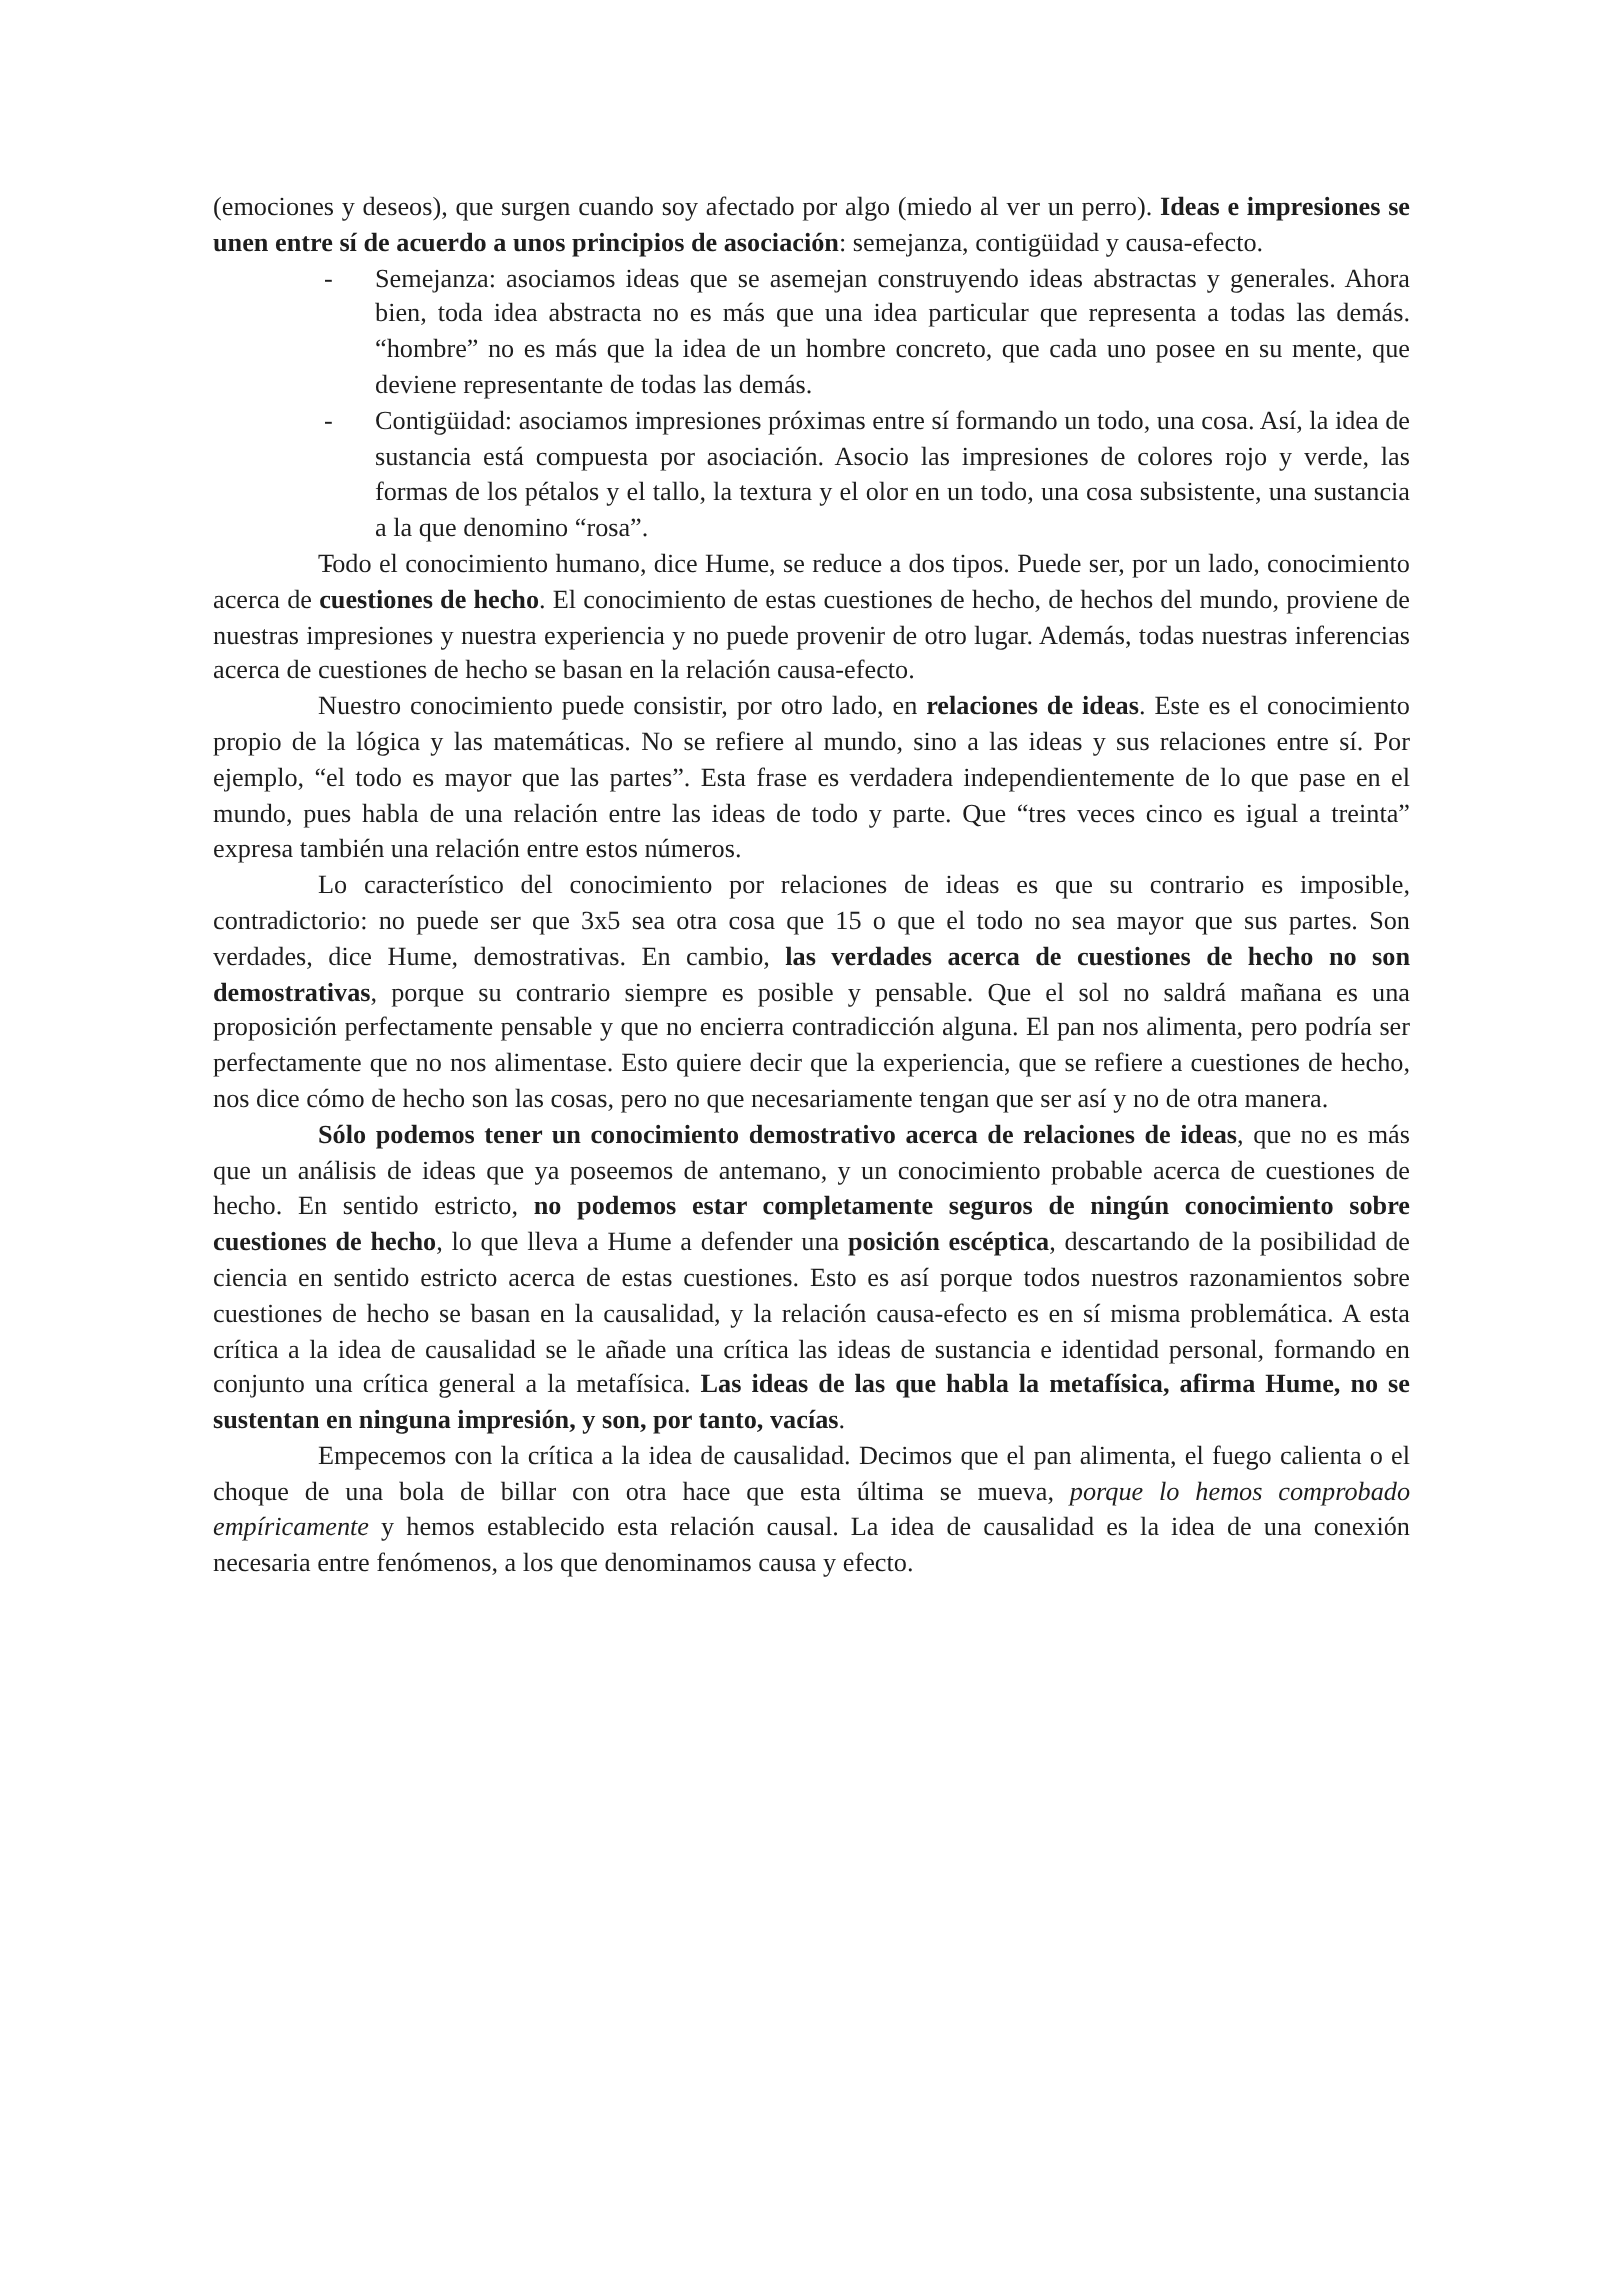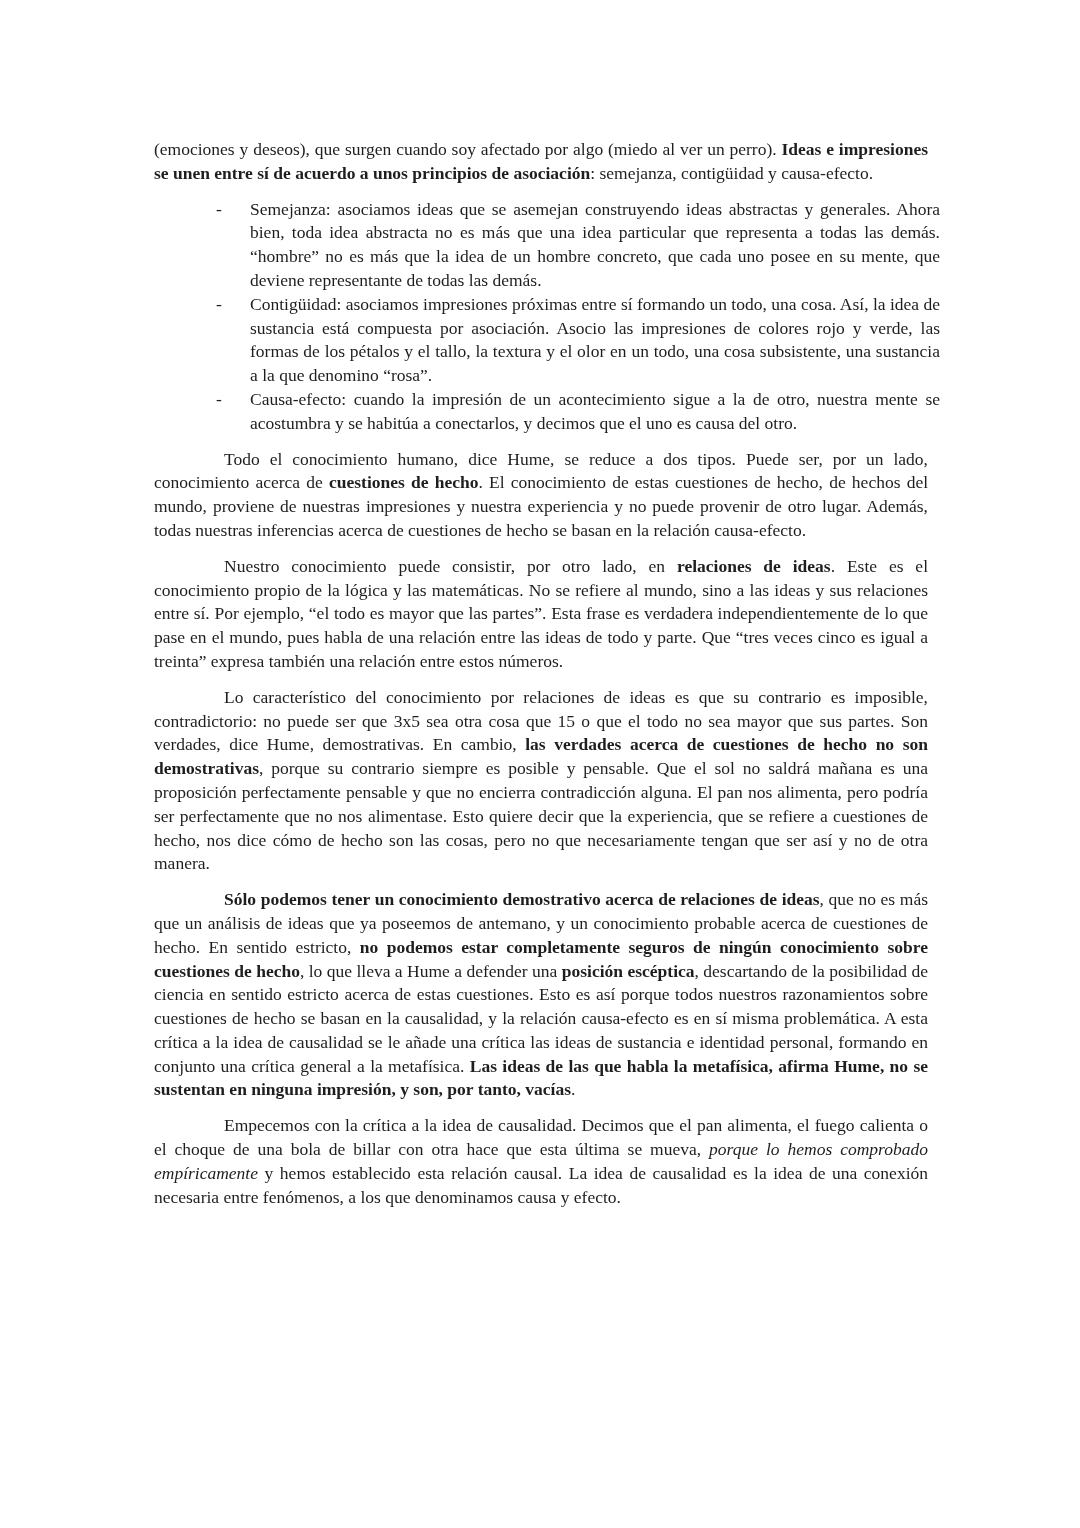--- a/index.html
+++ b/index.html
@@ -24,21 +24,21 @@
     position: absolute;
     left: 142px;
     top: 126px;
     width: 798px;
     color: #1e1e1e;
     font-size: 17.5px;
     line-height: 23.8px;
     text-align: justify;
   }
   p.para {
-    margin: 12px;
+    margin: 0;
     padding: 0;
     text-align: justify;
   }
   p.para.indent {
     text-indent: 70px;
   }
   ul.assoc-list {
     margin: 0;
     padding: 0;
     list-style: none;
@@ -68,21 +68,20 @@
       <li class="list-item">
         <span class="bullet">-</span>
         <span class="li-text"><span>Semejanza: asociamos ideas que se asemejan construyendo ideas abstractas y generales. Ahora bien, toda idea abstracta no es más que una idea particular que representa a todas las demás. “hombre” no es más que la idea de un hombre concreto, que cada uno posee en su mente, que deviene representante de todas las demás.</span></span>
       </li>
       <li class="list-item">
         <span class="bullet">-</span>
         <span class="li-text"><span>Contigüidad: asociamos impresiones próximas entre sí formando un todo, una cosa. Así, la idea de sustancia está compuesta por asociación. Asocio las impresiones de colores rojo y verde, las formas de los pétalos y el tallo, la textura y el olor en un todo, una cosa subsistente, una sustancia a la que denomino “rosa”.</span></span>
       </li>
       <li class="list-item">
         <span class="bullet">-</span>
-        <span class="li-text"><span>Causa-efecto: cuando la impresión de un acontecimiento sigue a la de otro, nuestra mente se acostumbra y se habitúa a conectarlos, y decimos que el uno es causa del otro.</span></span>
       </li>
     </ul>
 
     <p class="para indent"><span>Todo el conocimiento humano, dice Hume, se reduce a dos tipos. Puede ser, por un lado, conocimiento acerca de </span><span class="bold">cuestiones de hecho</span><span>. El conocimiento de estas cuestiones de hecho, de hechos del mundo, proviene de nuestras impresiones y nuestra experiencia y no puede provenir de otro lugar. Además, todas nuestras inferencias acerca de cuestiones de hecho se basan en la relación causa-efecto.</span></p>
 
     <p class="para indent"><span>Nuestro conocimiento puede consistir, por otro lado, en </span><span class="bold">relaciones de ideas</span><span>. Este es el conocimiento propio de la lógica y las matemáticas. No se refiere al mundo, sino a las ideas y sus relaciones entre sí. Por ejemplo, “el todo es mayor que las partes”. Esta frase es verdadera independientemente de lo que pase en el mundo, pues habla de una relación entre las ideas de todo y parte. Que “tres veces cinco es igual a treinta” expresa también una relación entre estos números.</span></p>
 
     <p class="para indent"><span>Lo característico del conocimiento por relaciones de ideas es que su contrario es imposible, contradictorio: no puede ser que 3x5 sea otra cosa que 15 o que el todo no sea mayor que sus partes. Son verdades, dice Hume, demostrativas. En cambio, </span><span class="bold">las verdades acerca de cuestiones de hecho no son demostrativas</span><span>, porque su contrario siempre es posible y pensable. Que el sol no saldrá mañana es una proposición perfectamente pensable y que no encierra contradicción alguna. El pan nos alimenta, pero podría ser perfectamente que no nos alimentase. Esto quiere decir que la experiencia, que se refiere a cuestiones de hecho, nos dice cómo de hecho son las cosas, pero no que necesariamente tengan que ser así y no de otra manera.</span></p>
 
     <p class="para indent"><span class="bold">Sólo podemos tener un conocimiento demostrativo acerca de relaciones de ideas</span><span>, que no es más que un análisis de ideas que ya poseemos de antemano, y un conocimiento probable acerca de cuestiones de hecho. En sentido estricto, </span><span class="bold">no podemos estar completamente seguros de ningún conocimiento sobre cuestiones de hecho</span><span>, lo que lleva a Hume a defender una </span><span class="bold">posición escéptica</span><span>, descartando de la posibilidad de ciencia en sentido estricto acerca de estas cuestiones. Esto es así porque todos nuestros razonamientos sobre cuestiones de hecho se basan en la causalidad, y la relación causa-efecto es en sí misma problemática. A esta crítica a la idea de causalidad se le añade una crítica las ideas de sustancia e identidad personal, formando en conjunto una crítica general a la metafísica. </span><span class="bold">Las ideas de las que habla la metafísica, afirma Hume, no se sustentan en ninguna impresión, y son, por tanto, vacías</span><span>.</span></p>

